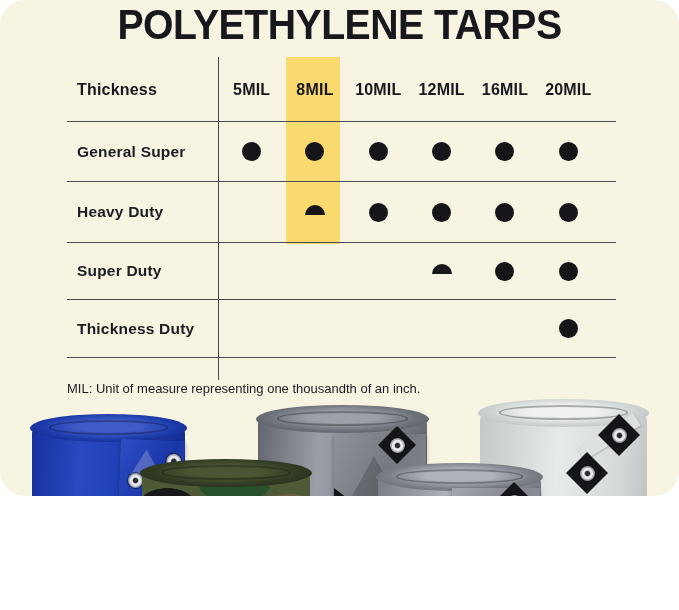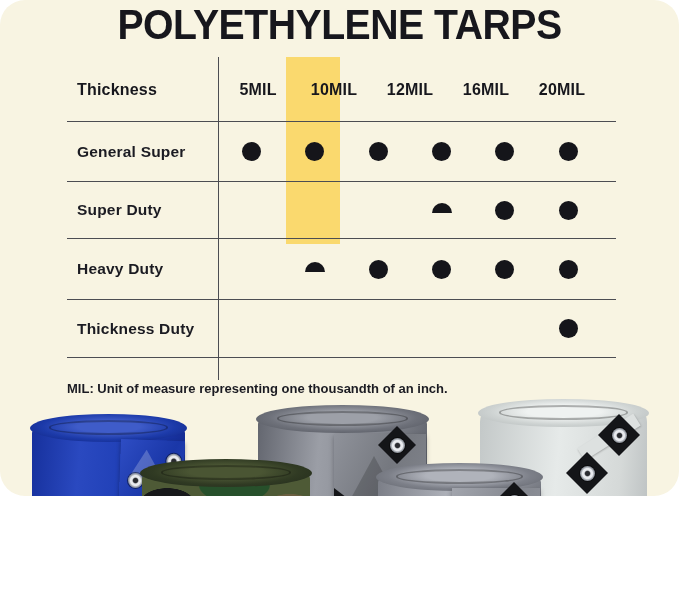--- a/index.html
+++ b/index.html
@@ -32,21 +32,21 @@
     font-weight:bold; font-size:15.5px; color:#1b1b22; letter-spacing:0.2px;margin-left:8px;
   }
   .cells { position:absolute; left:153px; top:0; bottom:0; width:380px; display:flex;align-items:center; }
   .cell { flex:1; display:flex; align-items:center; justify-content:center; }
   .col-head { font-weight:bold; font-size:16px; color:#17171d; letter-spacing:0.2px; }
   .dot { width:19px; height:19px; border-radius:50%; background:#15151a; }
   .dot.half { width:20px; height:10px; border-radius:10px 10px 0 0; transform:translateY(-2px); }
 
   .note {
     position:absolute; left:67px; top:381px;
-    font-size:13px; font-weight:bold; color:#1b1b22;
+    font-size:13px; font-weight:normal; color:#1b1b22;
   }
 
   
   .scene { position:absolute; left:0; top:400px; width:679px; height:210px; }
   .navy-band { position:absolute; left:0; bottom:0; width:100%; height:78px; background:#2e4470; z-index:0; }
 
   .roll { position:absolute; border-radius:10px 10px 20px 20px; }
   .roll-top {
     position:absolute; left:-2px; right:-2px; top:-9px; height:28px;
     border-radius:50%;
@@ -124,20 +124,21 @@
   <h1 class="title">POLYETHYLENE TARPS</h1>
 
   <div class="grid">
     <div class="highlight" style="background: rgb(250, 217, 110);"></div>
     <div class="vdivider"></div>
 
     <div class="trow header">
       <div class="row-label col-head">Thickness</div>
       <div class="cells" id="header-cells">
           <div class="cell col-head">5MIL</div>
+          <div class="cell col-head">8MIL</div>
           <div class="cell col-head">10MIL</div>
           <div class="cell col-head">12MIL</div>
           <div class="cell col-head">16MIL</div>
           <div class="cell col-head">20MIL</div>
         </div>
     </div>
 
     <div id="table-rows">
         <div class="trow" style="height: 60px;">
           <div class="row-label">General Super</div>
@@ -155,49 +156,49 @@
               <span class="dot"></span>
             </div>
             <div class="cell">
               <span class="dot"></span>
             </div>
             <div class="cell">
               <span class="dot"></span>
             </div>
           </div>
         </div>
+        <div class="trow" style="height: 61px;">
+          <div class="row-label">Heavy Duty</div>
+          <div class="cells">
+            <div class="cell"></div>
+            <div class="cell">
+              <span class="dot half"></span>
+            </div>
+            <div class="cell">
+              <span class="dot"></span>
+            </div>
+            <div class="cell">
+              <span class="dot"></span>
+            </div>
+            <div class="cell">
+              <span class="dot"></span>
+            </div>
+            <div class="cell">
+              <span class="dot"></span>
+            </div>
+          </div>
+        </div>
         <div class="trow" style="height: 57px;">
           <div class="row-label">Super Duty</div>
           <div class="cells">
             <div class="cell"></div>
             <div class="cell"></div>
             <div class="cell"></div>
             <div class="cell">
               <span class="dot half"></span>
-            </div>
-            <div class="cell">
-              <span class="dot"></span>
-            </div>
-            <div class="cell">
-              <span class="dot"></span>
-            </div>
-          </div>
-        </div>
-        <div class="trow" style="height: 61px;">
-          <div class="row-label">Heavy Duty</div>
-          <div class="cells">
-            <div class="cell"></div>
-            <div class="cell">
-              <span class="dot half"></span>
-            </div>
-            <div class="cell">
-              <span class="dot"></span>
-            </div>
-            <div class="cell">
-              <span class="dot"></span>
             </div>
             <div class="cell">
               <span class="dot"></span>
             </div>
             <div class="cell">
               <span class="dot"></span>
             </div>
           </div>
         </div>
         <div class="trow" style="height: 58px;">

